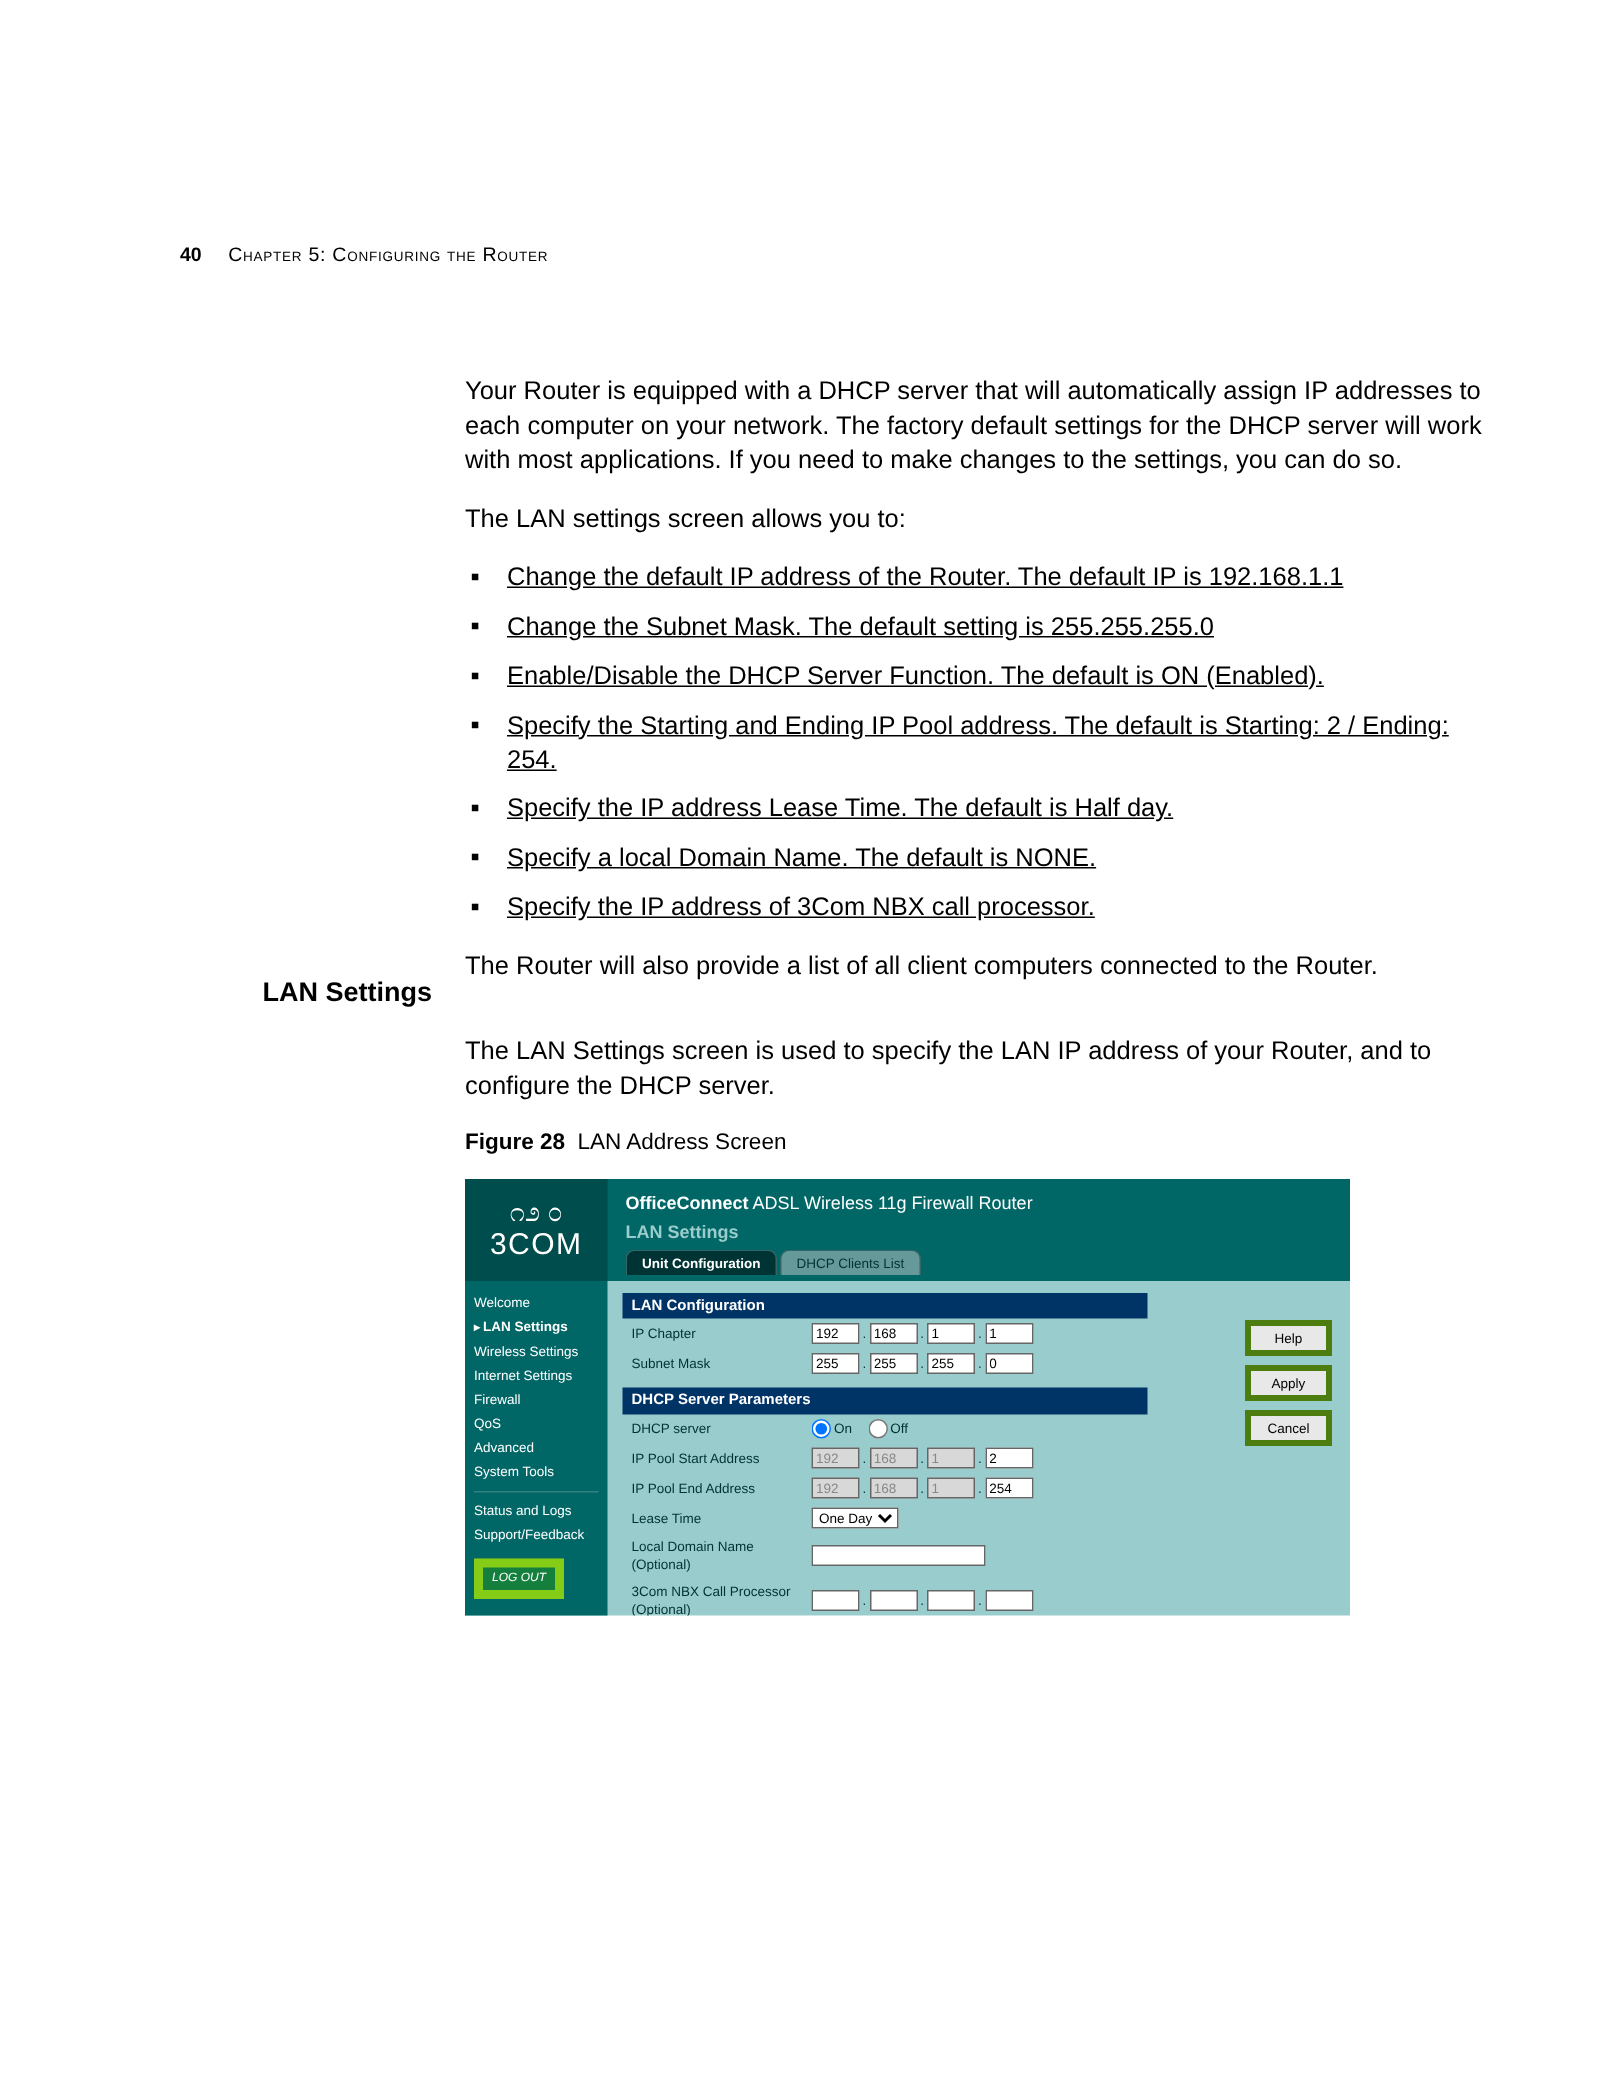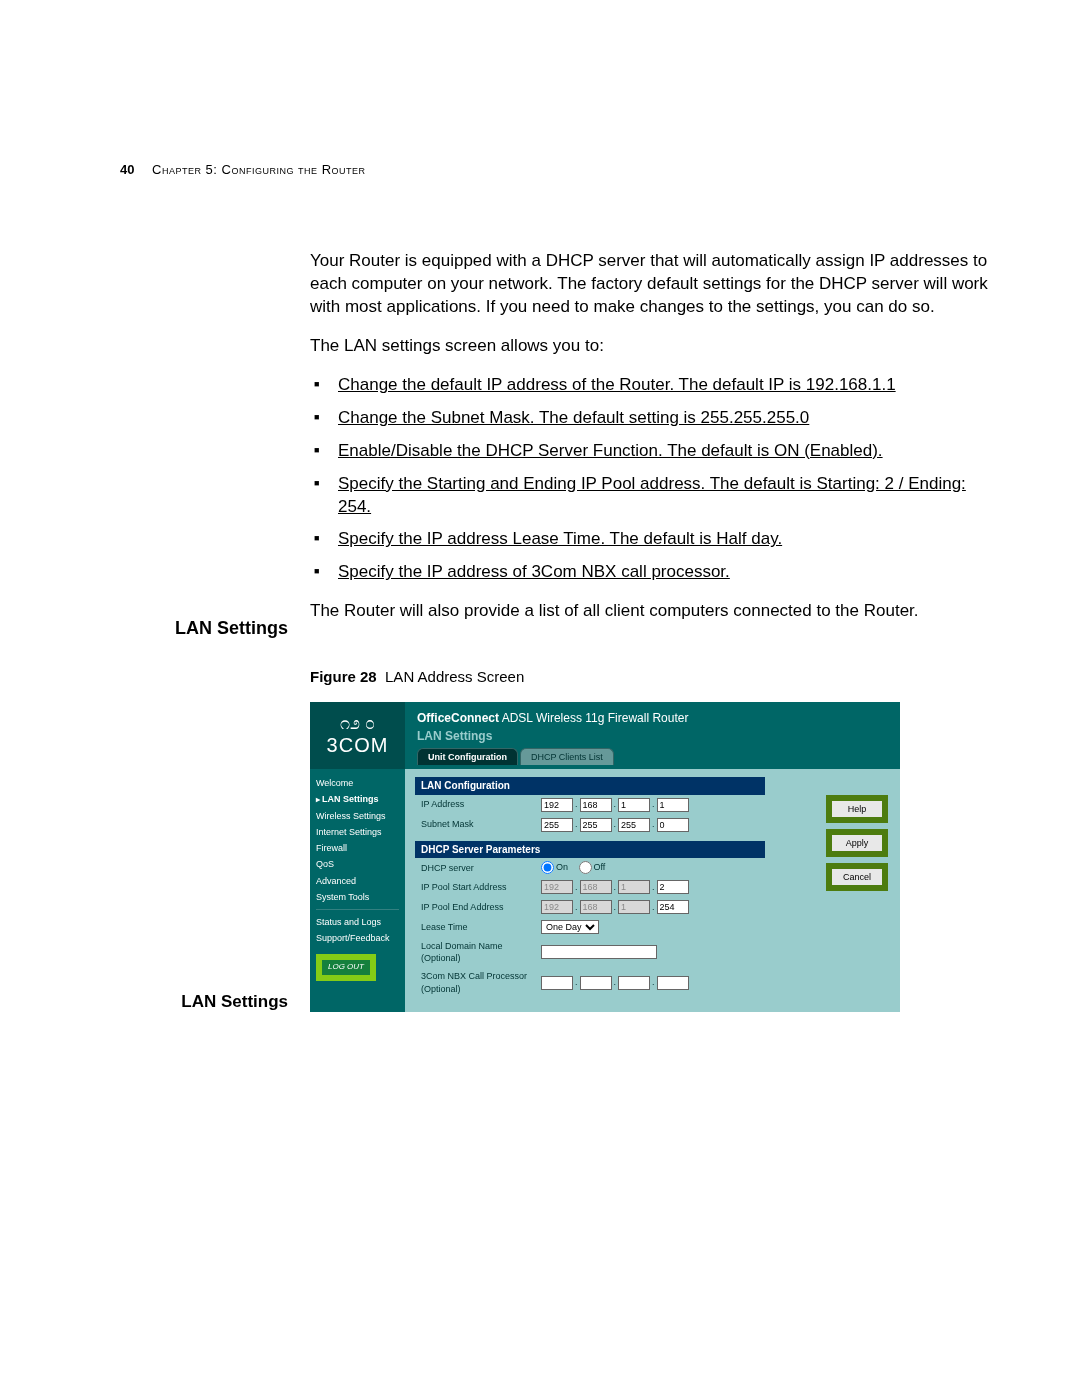--- a/index.html
+++ b/index.html
@@ -254,21 +254,21 @@
     top: 26px;
     display: flex;
     flex-direction: column;
     gap: 6px;
   }
   .ss-btn {
     width: 50px;
     font-size: 9px;
     padding: 2px 0;
     background: #e8e8e8;
-    border: 6px solid #4d7c0f;
+    border: 4px solid #4d7c0f;
     text-align: center;
     cursor: pointer;
   }
 </style>
 </head>
 <body>
 
 <div class="page">
 
   <div class="header">
@@ -282,29 +282,31 @@
       <div class="side-label">LAN Settings</div>
       <div class="content-col">
         <p>Your Router is equipped with a DHCP server that will automatically assign IP addresses to each computer on your network. The factory default settings for the DHCP server will work with most applications. If you need to make changes to the settings, you can do so.</p>
         <p>The LAN settings screen allows you to:</p>
         <ul>
           <li>Change the default IP address of the Router. The default IP is 192.168.1.1</li>
           <li>Change the Subnet Mask. The default setting is 255.255.255.0</li>
           <li>Enable/Disable the DHCP Server Function. The default is ON (Enabled).</li>
           <li>Specify the Starting and Ending IP Pool address. The default is Starting: 2 / Ending: 254.</li>
           <li>Specify the IP address Lease Time. The default is Half day.</li>
+          <li>Specify a local Domain Name. The default is NONE.</li>
           <li>Specify the IP address of 3Com NBX call processor.</li>
         </ul>
         <p>The Router will also provide a list of all client computers connected to the Router.</p>
       </div>
     </div>
 
     <div class="two-col" style="margin-top:18px">
       <div class="side-label sub">LAN Settings</div>
       <div class="content-col">
+        <p>The LAN Settings screen is used to specify the LAN IP address of your Router, and to configure the DHCP server.</p>
         <div class="figure-caption">
           <b>Figure 28</b>&nbsp;&nbsp;<span>LAN Address Screen</span>
         </div>
 
         <div class="screenshot">
           <div class="ss-header">
             <div class="ss-logo">
               <div class="scribble">೧೨ ೦</div>
               <div class="brand">3COM</div>
             </div>
@@ -336,21 +338,21 @@
               <div class="ss-nav-item">Support/Feedback</div>
               <div class="ss-logout">LOG OUT</div>
             </div>
 
             <div class="ss-main">
 
               <div class="ss-form">
                 <div class="ss-panel-title">LAN Configuration</div>
 
                 <div class="ss-row">
-                  <div class="lbl">IP Address</div>
+                  <div class="lbl">IP Chapter</div>
                   <div class="ss-ip">
                     <input value="192" style="">
                       <span class="dot">.</span>
                     <input value="168" style="">
                       <span class="dot">.</span>
                     <input value="1" style="">
                       <span class="dot">.</span>
                     <input value="1" style="">
                   </div>
                 </div>

